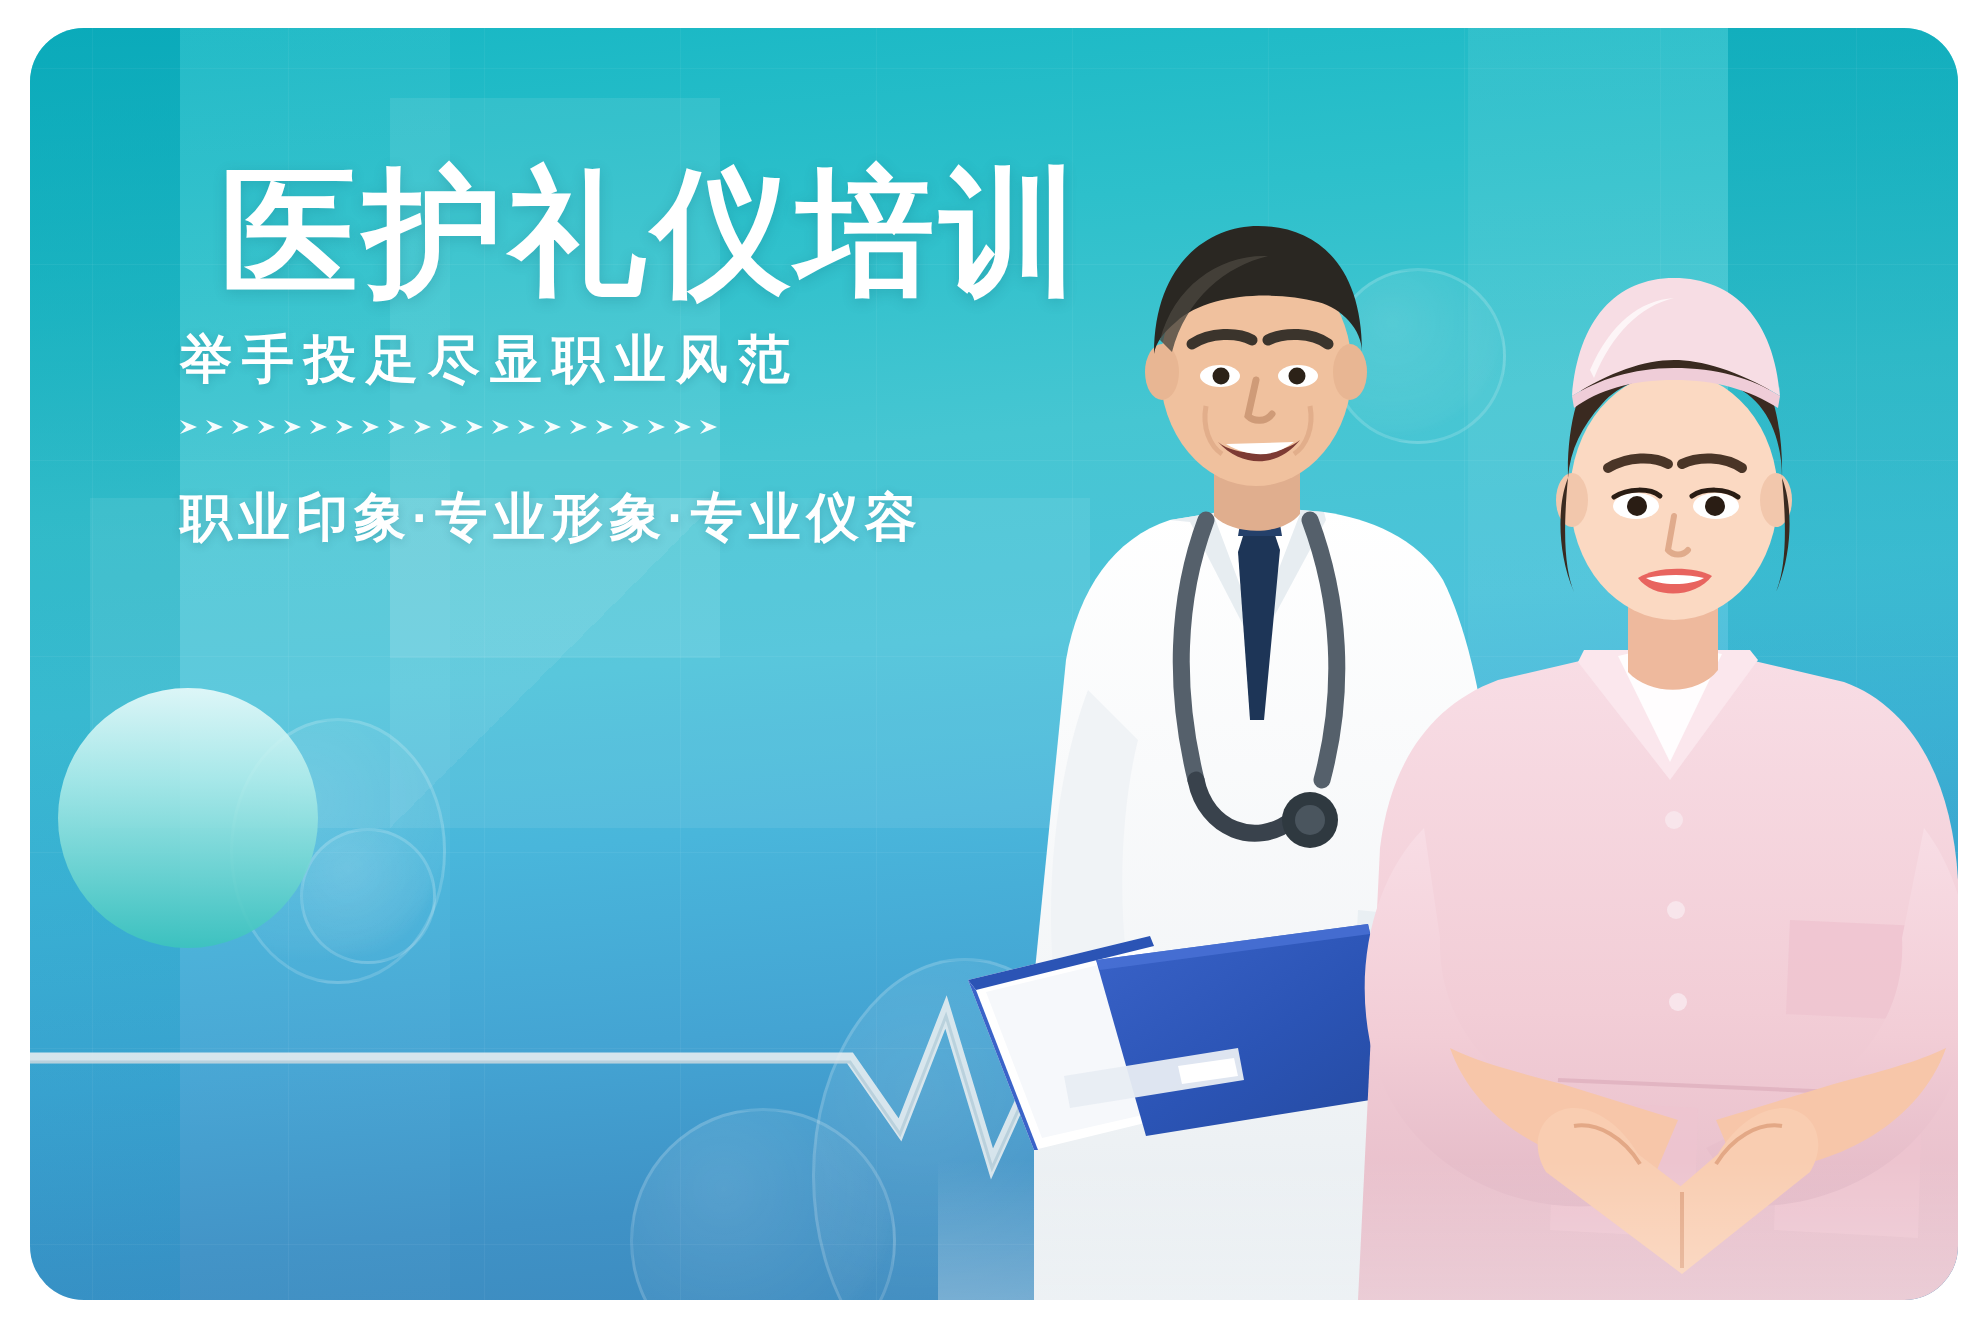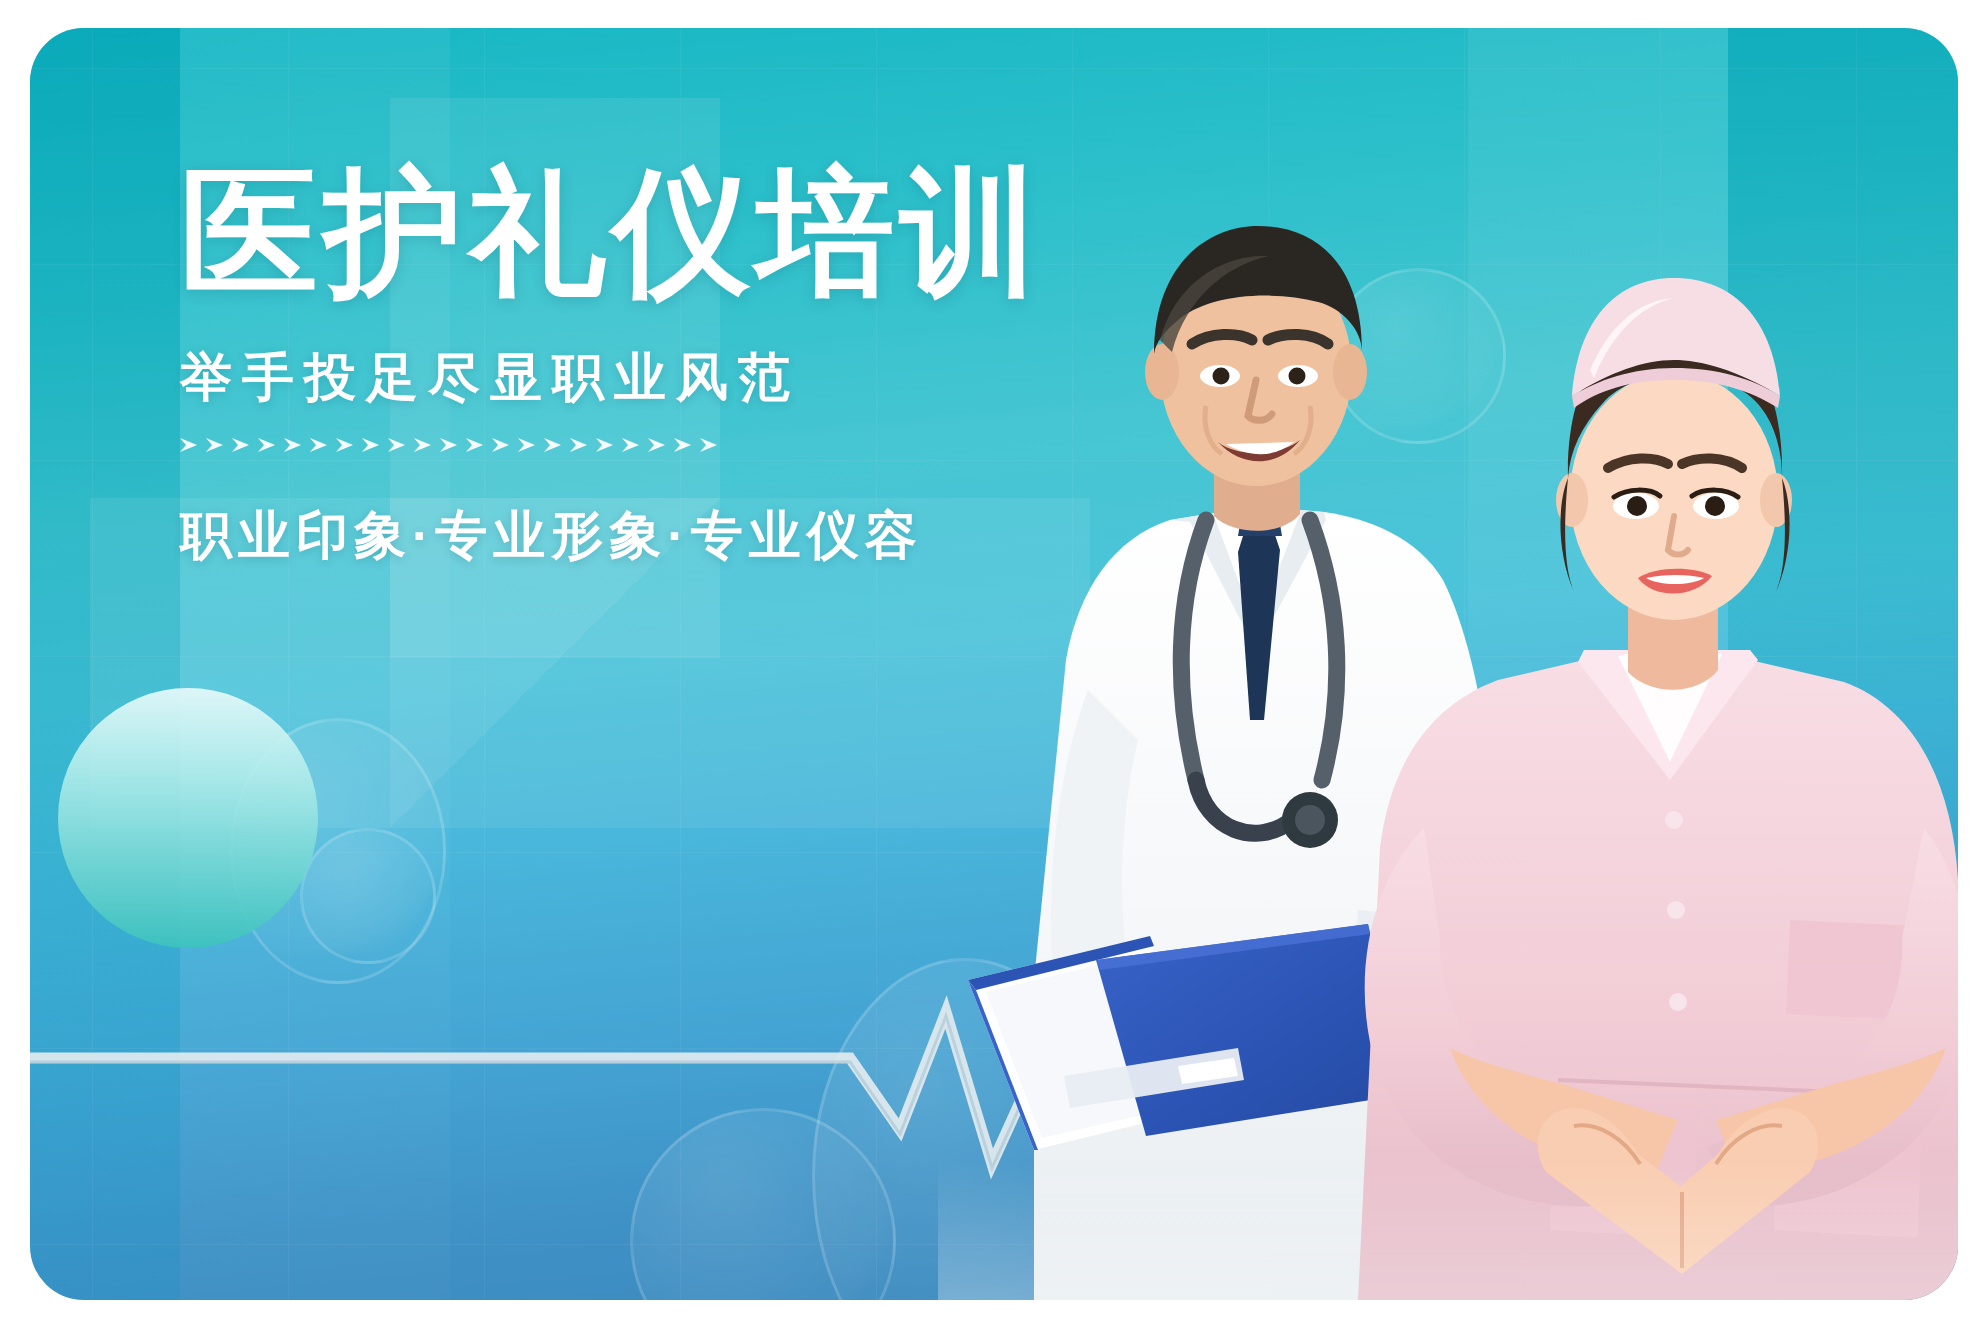--- a/index.html
+++ b/index.html
@@ -123,23 +123,24 @@
     z-index: 6;
   }
   .title {
     font-size: 138px;
     line-height: 1.08;
     font-weight: 700;
     color: #ffffff;
     letter-spacing: 6px;
     white-space: nowrap;
     text-shadow: 0 3px 14px rgba(0,70,90,.18);
+    padding-left: 40px;
   }
   .subtitle {
-    margin-top: 36px;
+    margin-top: 18px;
     font-size: 52px;
     font-weight: 700;
     color: #ffffff;
     letter-spacing: 10px;
     white-space: nowrap;
     text-shadow: 0 2px 10px rgba(0,70,90,.20);
   }
   .chevrons {
     margin-top: 22px;
     width: 540px;

